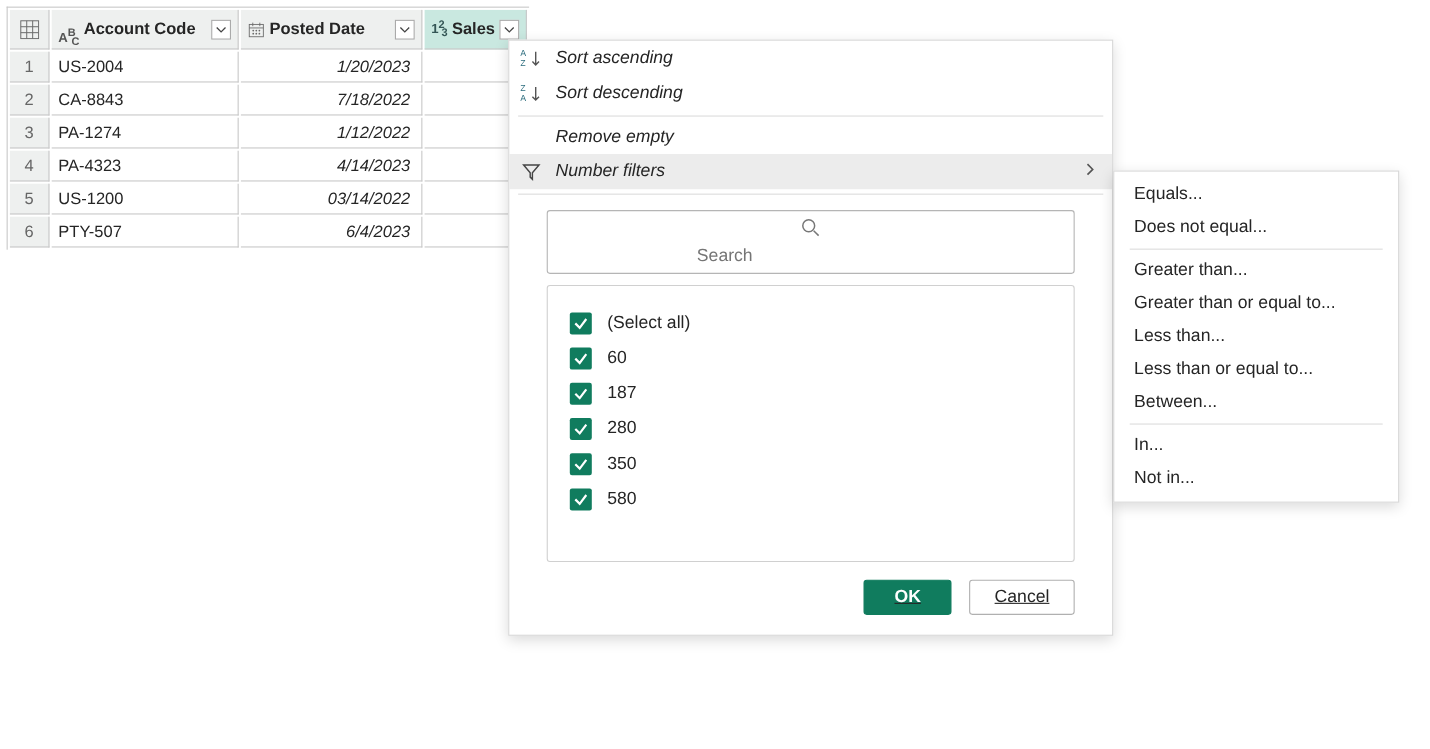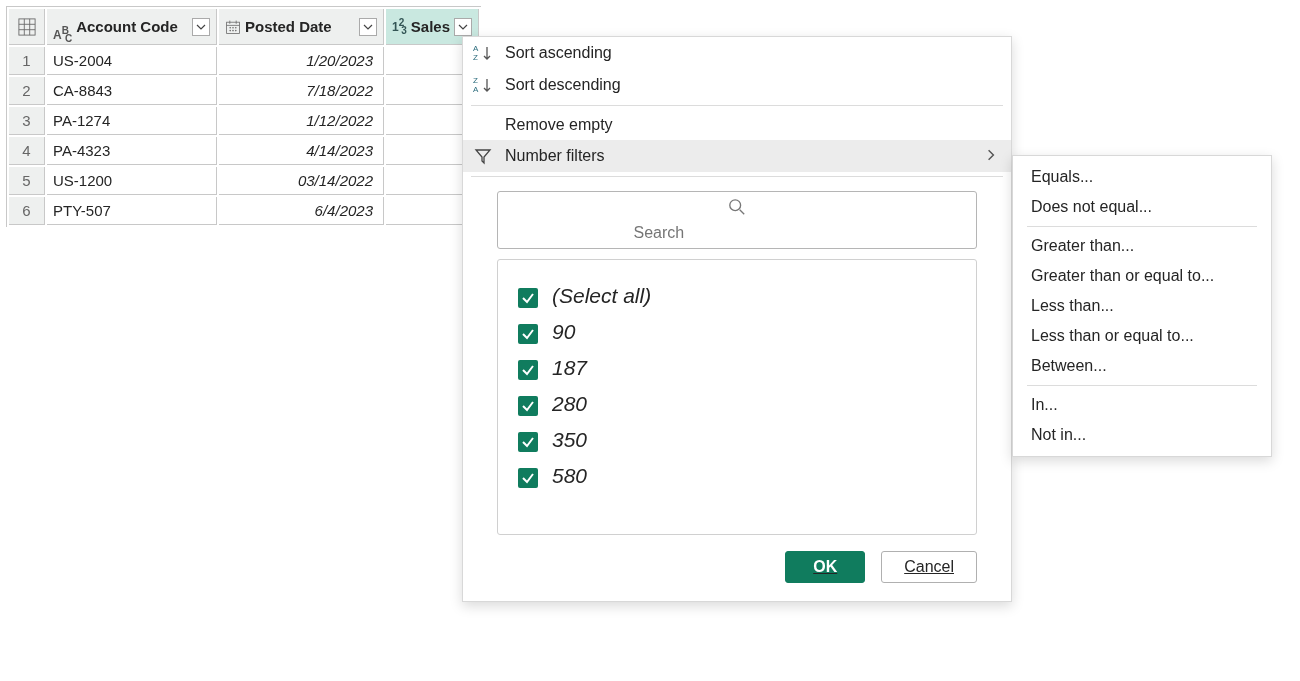--- a/index.html
+++ b/index.html
@@ -69,45 +69,44 @@
     }
     .fly-item {
       display:flex; align-items:center;
       padding: 6px 14px 6px 8px;
       font-size: 16px;
       gap: 10px;
       cursor: default;
     }
     .fly-item.hi { background:#ececec; }
     .fly-item .ico { width:24px; display:flex; justify-content:center; }
-    .fly-item .grow { flex:1; }
+    .fly-item .grow { flex:1;font-style:italic; }
     .fly-sep { height:1px; background:#dcdcdc; margin: 4px 8px; }
 
     .search-box {
       margin: 14px 34px 10px;
       border:1px solid #b5b5b5; border-radius:3px;
       display:flex; align-items:center; gap:8px;
       padding:6px 10px;
       flex-direction:column;
     }
     .search-box input {
       border:none; outline:none; flex:1; font-size:16px;
     }
 
     .check-list {
       margin: 0 34px;
       border:1px solid #d0d0d0;
       border-radius:3px;
       padding: 18px 20px 40px;
     }
     .chk {
-      display:flex; align-items:flex-end; gap:14px;
-      font-size:21px;
+      display:flex; align-items:center; gap:14px;
+      font-size:16px;
       padding:6px 0;
-      font-style:italic;
     }
     .chk .box {
       width:20px;height:20px;background:#107c5e;border-radius:2px;
       display:flex;align-items:center;justify-content:center;
     }
 
     .btn-row {
       display:flex; justify-content:flex-end; gap:16px;
       padding: 16px 34px 0;
       text-decoration: underline;
@@ -291,21 +290,21 @@
         </span>
       <span>(Select all)</span>
     </div>
     <div id="value-checks">
         <div class="chk">
           <span class="box">
             <svg width="14" height="14" viewBox="0 0 14 14">
               <path d="M2 7 L6 11 L12 3" stroke="#fff" stroke-width="2" fill="none"></path>
             </svg>
           </span>
-          <span>90</span>
+          <span>60</span>
         </div>
         <div class="chk">
           <span class="box">
             <svg width="14" height="14" viewBox="0 0 14 14">
               <path d="M2 7 L6 11 L12 3" stroke="#fff" stroke-width="2" fill="none"></path>
             </svg>
           </span>
           <span>187</span>
         </div>
         <div class="chk">

